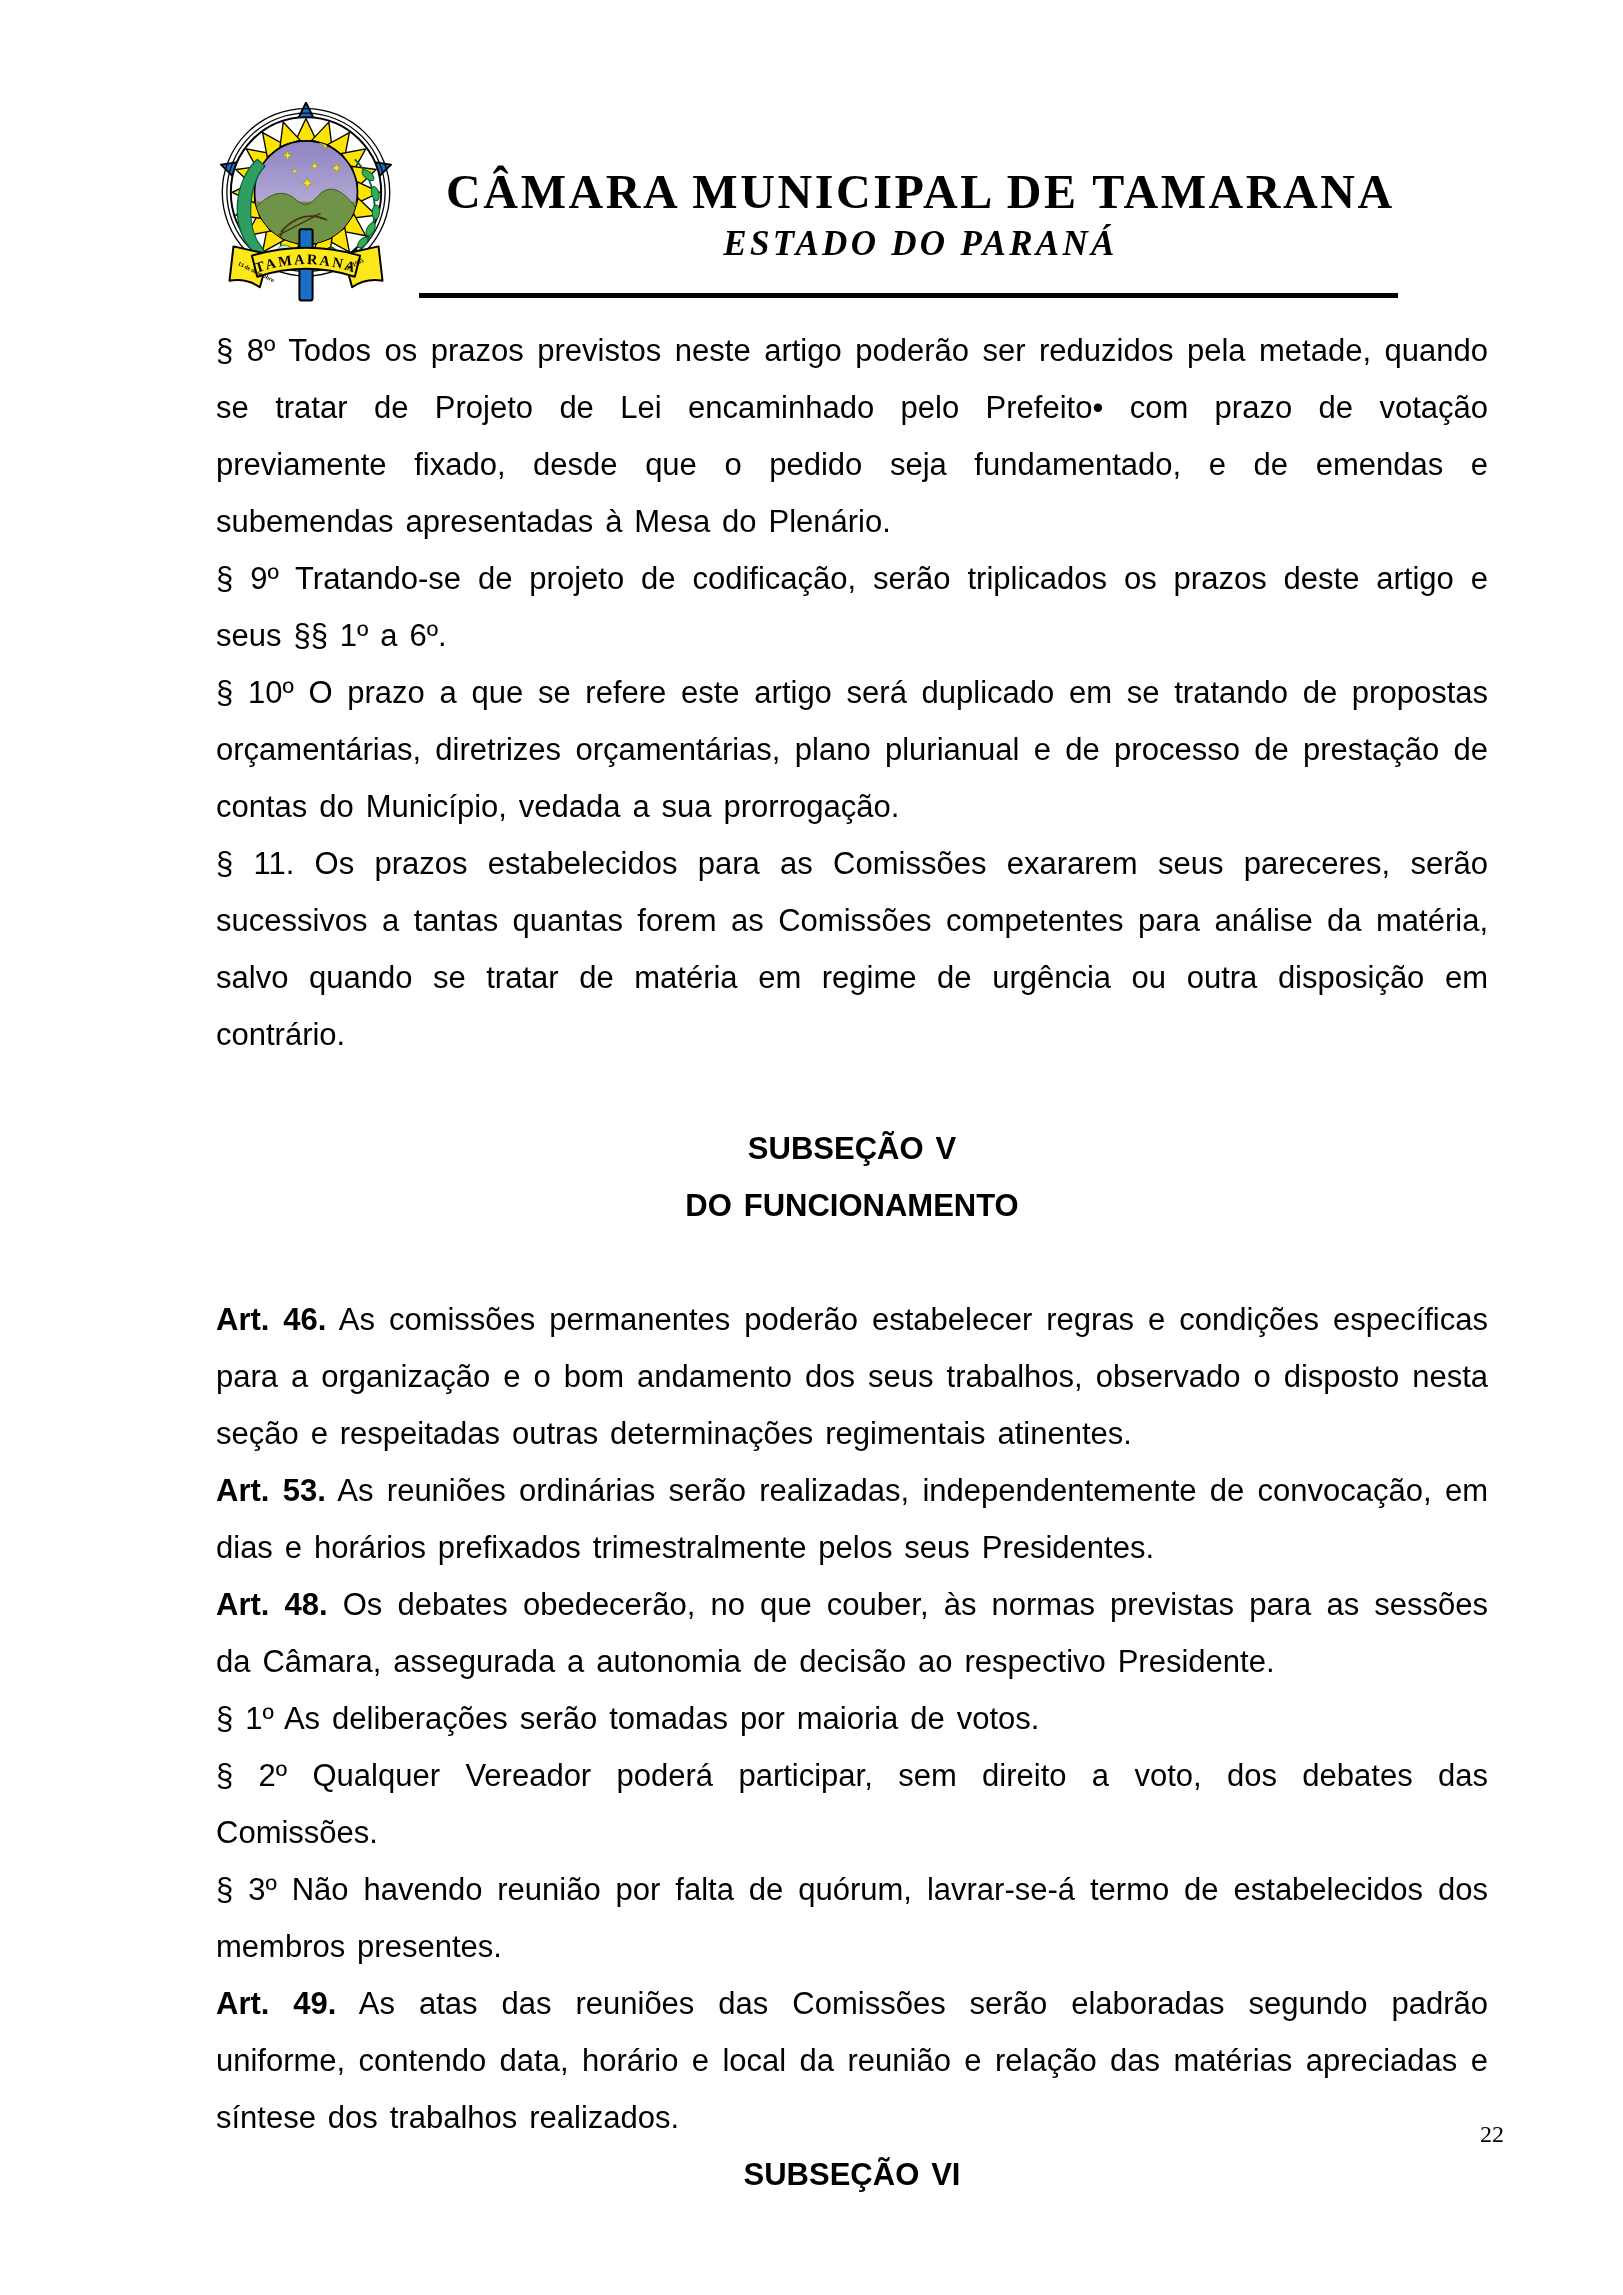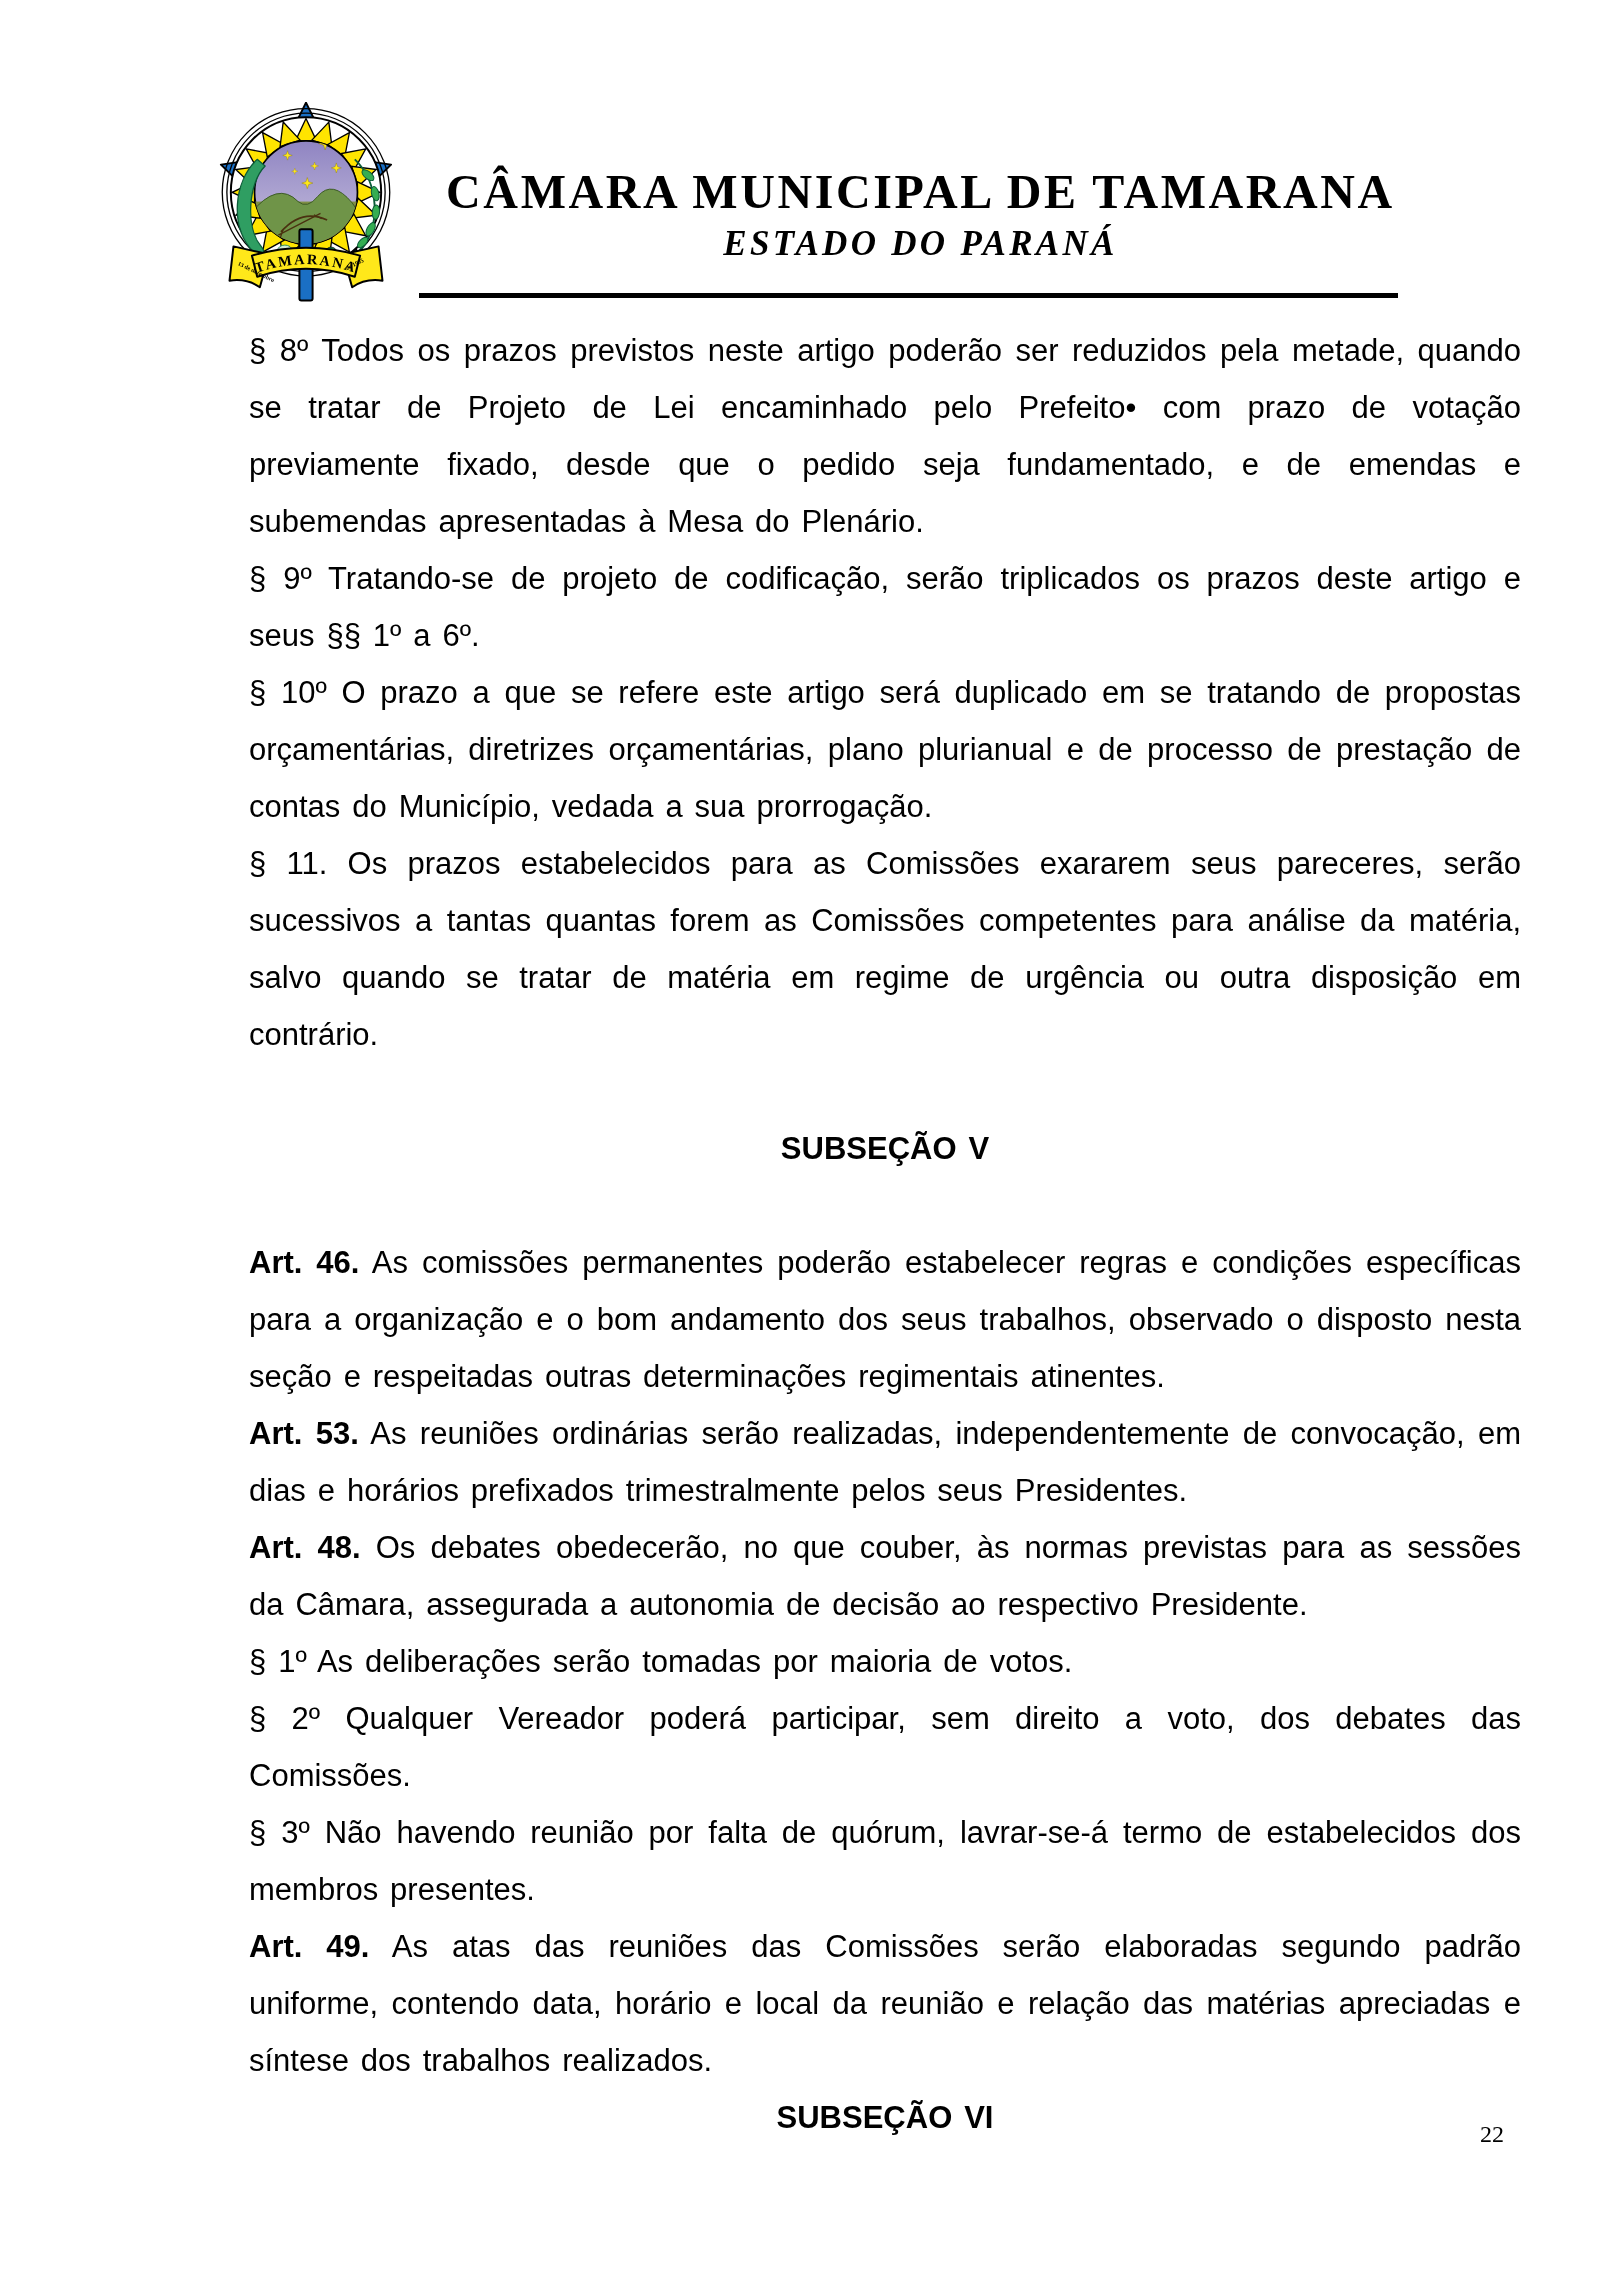--- a/index.html
+++ b/index.html
@@ -19,21 +19,21 @@
     font-family:"Liberation Serif",serif;font-weight:bold;
     font-size:48px;line-height:55px;letter-spacing:2.6px;white-space:nowrap;
   }
   .subtitle{
     font-family:"Liberation Serif",serif;font-weight:bold;font-style:italic;
     font-size:35px;line-height:41px;letter-spacing:3.3px;margin-top:3.9px;
   }
   .rule{position:absolute;left:419px;top:293px;width:979px;height:4.6px;background:#000;}
   
   main{
-    position:absolute;left:249px;top:322px;width:1272px;
+    position:absolute;left:216px;top:322px;width:1272px;
     font-size:31px;line-height:57px;text-align:justify;word-spacing:3.3px;
   }
   main .p{margin:0;}
   main .h{margin:0;text-align:center;font-weight:bold;}
   main .gap{height:57px;}
   b.lead{font-weight:bold;}
   
   .pageno{
     position:absolute;left:232px;top:2120px;width:1272px;text-align:right;
     font-family:"Liberation Serif",serif;font-size:24px;line-height:29px;
@@ -141,20 +141,21 @@
   </div>
   <div class="rule"></div>
 
   <main id="doc-body">
       <div class="p">§ 8º Todos os prazos previstos neste artigo poderão ser reduzidos pela metade, quando se tratar de Projeto de Lei encaminhado pelo Prefeito• com prazo de votação previamente fixado, desde que o pedido seja fundamentado, e de emendas e subemendas apresentadas à Mesa do Plenário.</div>
       <div class="p">§ 9º Tratando-se de projeto de codificação, serão triplicados os prazos deste artigo e seus §§ 1º a 6º.</div>
       <div class="p">§ 10º O prazo a que se refere este artigo será duplicado em se tratando de propostas orçamentárias, diretrizes orçamentárias, plano plurianual e de processo de prestação de contas do Município, vedada a sua prorrogação.</div>
       <div class="p">§ 11. Os prazos estabelecidos para as Comissões exararem seus pareceres, serão sucessivos a tantas quantas forem as Comissões competentes para análise da matéria, salvo quando se tratar de matéria em regime de urgência ou outra disposição em contrário.</div>
       <div class="gap"></div>
       <div class="h">SUBSEÇÃO V</div>
+      <div class="h">DO FUNCIONAMENTO</div>
       <div class="gap"></div>
       <div class="p"><b class="lead">Art. 46.</b> As comissões permanentes poderão estabelecer regras e condições específicas para a organização e o bom andamento dos seus trabalhos, observado o disposto nesta seção e respeitadas outras determinações regimentais atinentes.</div>
       <div class="p"><b class="lead">Art. 53.</b> As reuniões ordinárias serão realizadas, independentemente de convocação, em dias e horários prefixados trimestralmente pelos seus Presidentes.</div>
       <div class="p"><b class="lead">Art. 48.</b> Os debates obedecerão, no que couber, às normas previstas para as sessões da Câmara, assegurada a autonomia de decisão ao respectivo Presidente.</div>
       <div class="p">§ 1º As deliberações serão tomadas por maioria de votos.</div>
       <div class="p">§ 2º Qualquer Vereador poderá participar, sem direito a voto, dos debates das Comissões.</div>
       <div class="p">§ 3º Não havendo reunião por falta de quórum, lavrar-se-á termo de estabelecidos dos membros presentes.</div>
       <div class="p"><b class="lead">Art. 49.</b> As atas das reuniões das Comissões serão elaboradas segundo padrão uniforme, contendo data, horário e local da reunião e relação das matérias apreciadas e síntese dos trabalhos realizados.</div>
       <div class="h">SUBSEÇÃO VI</div>
     </main>

